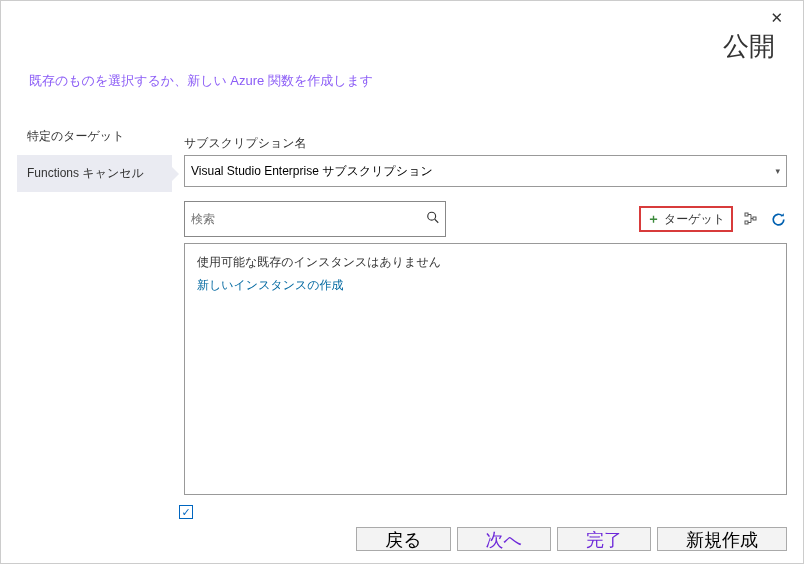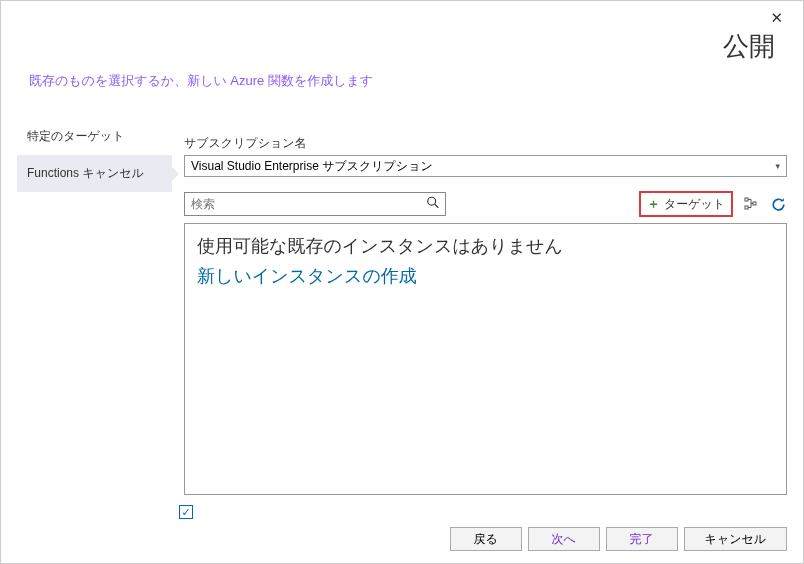--- a/index.html
+++ b/index.html
@@ -75,21 +75,21 @@
     .field-label {
       font-size: 12px;
       color: #333;
       margin-bottom: 3px;
     }
     .dropdown {
       width: 100%;
       border: 1px solid #999;
       padding: 3px 6px;
       font-size: 12px;
-      height: 22px;
+      height: 32px;
       display: flex;
       align-items: center;
       justify-content: space-between;
       cursor: pointer;
       margin-bottom: 14px;
     }
     .dropdown .arrow { font-size: 9px; color: #555; }
     .toolbar {
       display: flex;
       align-items: center;
@@ -98,21 +98,21 @@
     }
     .search-wrap {
       position: relative;
       width: 262px;
     }
     .search-input {
       width: 100%;
       border: 1px solid #888;
       padding: 3px 24px 3px 6px;
       font-size: 12px;
-      height: 24px;
+      height: 36px;
     }
     .search-icon {
       position: absolute;
       right: 6px;
       top: 50%;
       transform: translateY(-50%);
       font-size: 13px;
       color: #333;
     }
     .spacer { flex: 1; }
@@ -138,21 +138,21 @@
       width: 18px; height: 18px;
       display: inline-flex; align-items: center; justify-content: center;
       cursor: pointer;
       color: #0060b0;
       font-size: 16px;
     }
     .list-box {
       border: 1px solid #999;
       flex: 1;
       padding: 10px 12px;
-      font-size: 18px;
+      font-size: 12px;
       overflow: auto;
       min-height: 240px;
     }
     .empty-msg { color: #333; margin-bottom: 6px; }
     .link { color: #0369a1; cursor: pointer; }
     .checkbox-row {
       padding: 10px 0 0 178px;
       display: flex;
       align-items: center;
       gap: 6px;
@@ -170,23 +170,23 @@
       bottom: 12px;
       right: 16px;
       display: flex;
       gap: 6px;
     }
     .btn {
       min-width: 72px;
       height: 24px;
       border: 1px solid #aaa;
       background: #f3f3f3;
-      font-size: 12px;
-      cursor: pointer;
-      padding: 0 20px;
+      font-size: 18px;
+      cursor: pointer;
+      padding: 0 28px;
     }
     .btn:disabled {
       color: #6d28d9;
       cursor: default;
     }
   </style>
 </head>
 <body>
 
 <div class="close-btn">✕</div>
@@ -248,14 +248,14 @@
 </div>
 
 <div class="checkbox-row">
   <span class="checkbox">✓</span>
 </div>
 
 <div class="footer">
   <button class="btn">戻る</button>
   <button class="btn" disabled="">次へ</button>
   <button class="btn" disabled="">完了</button>
-  <button class="btn">キャンセル</button>
+  <button class="btn">新規作成</button>
 </div>
 
 </body></html>

